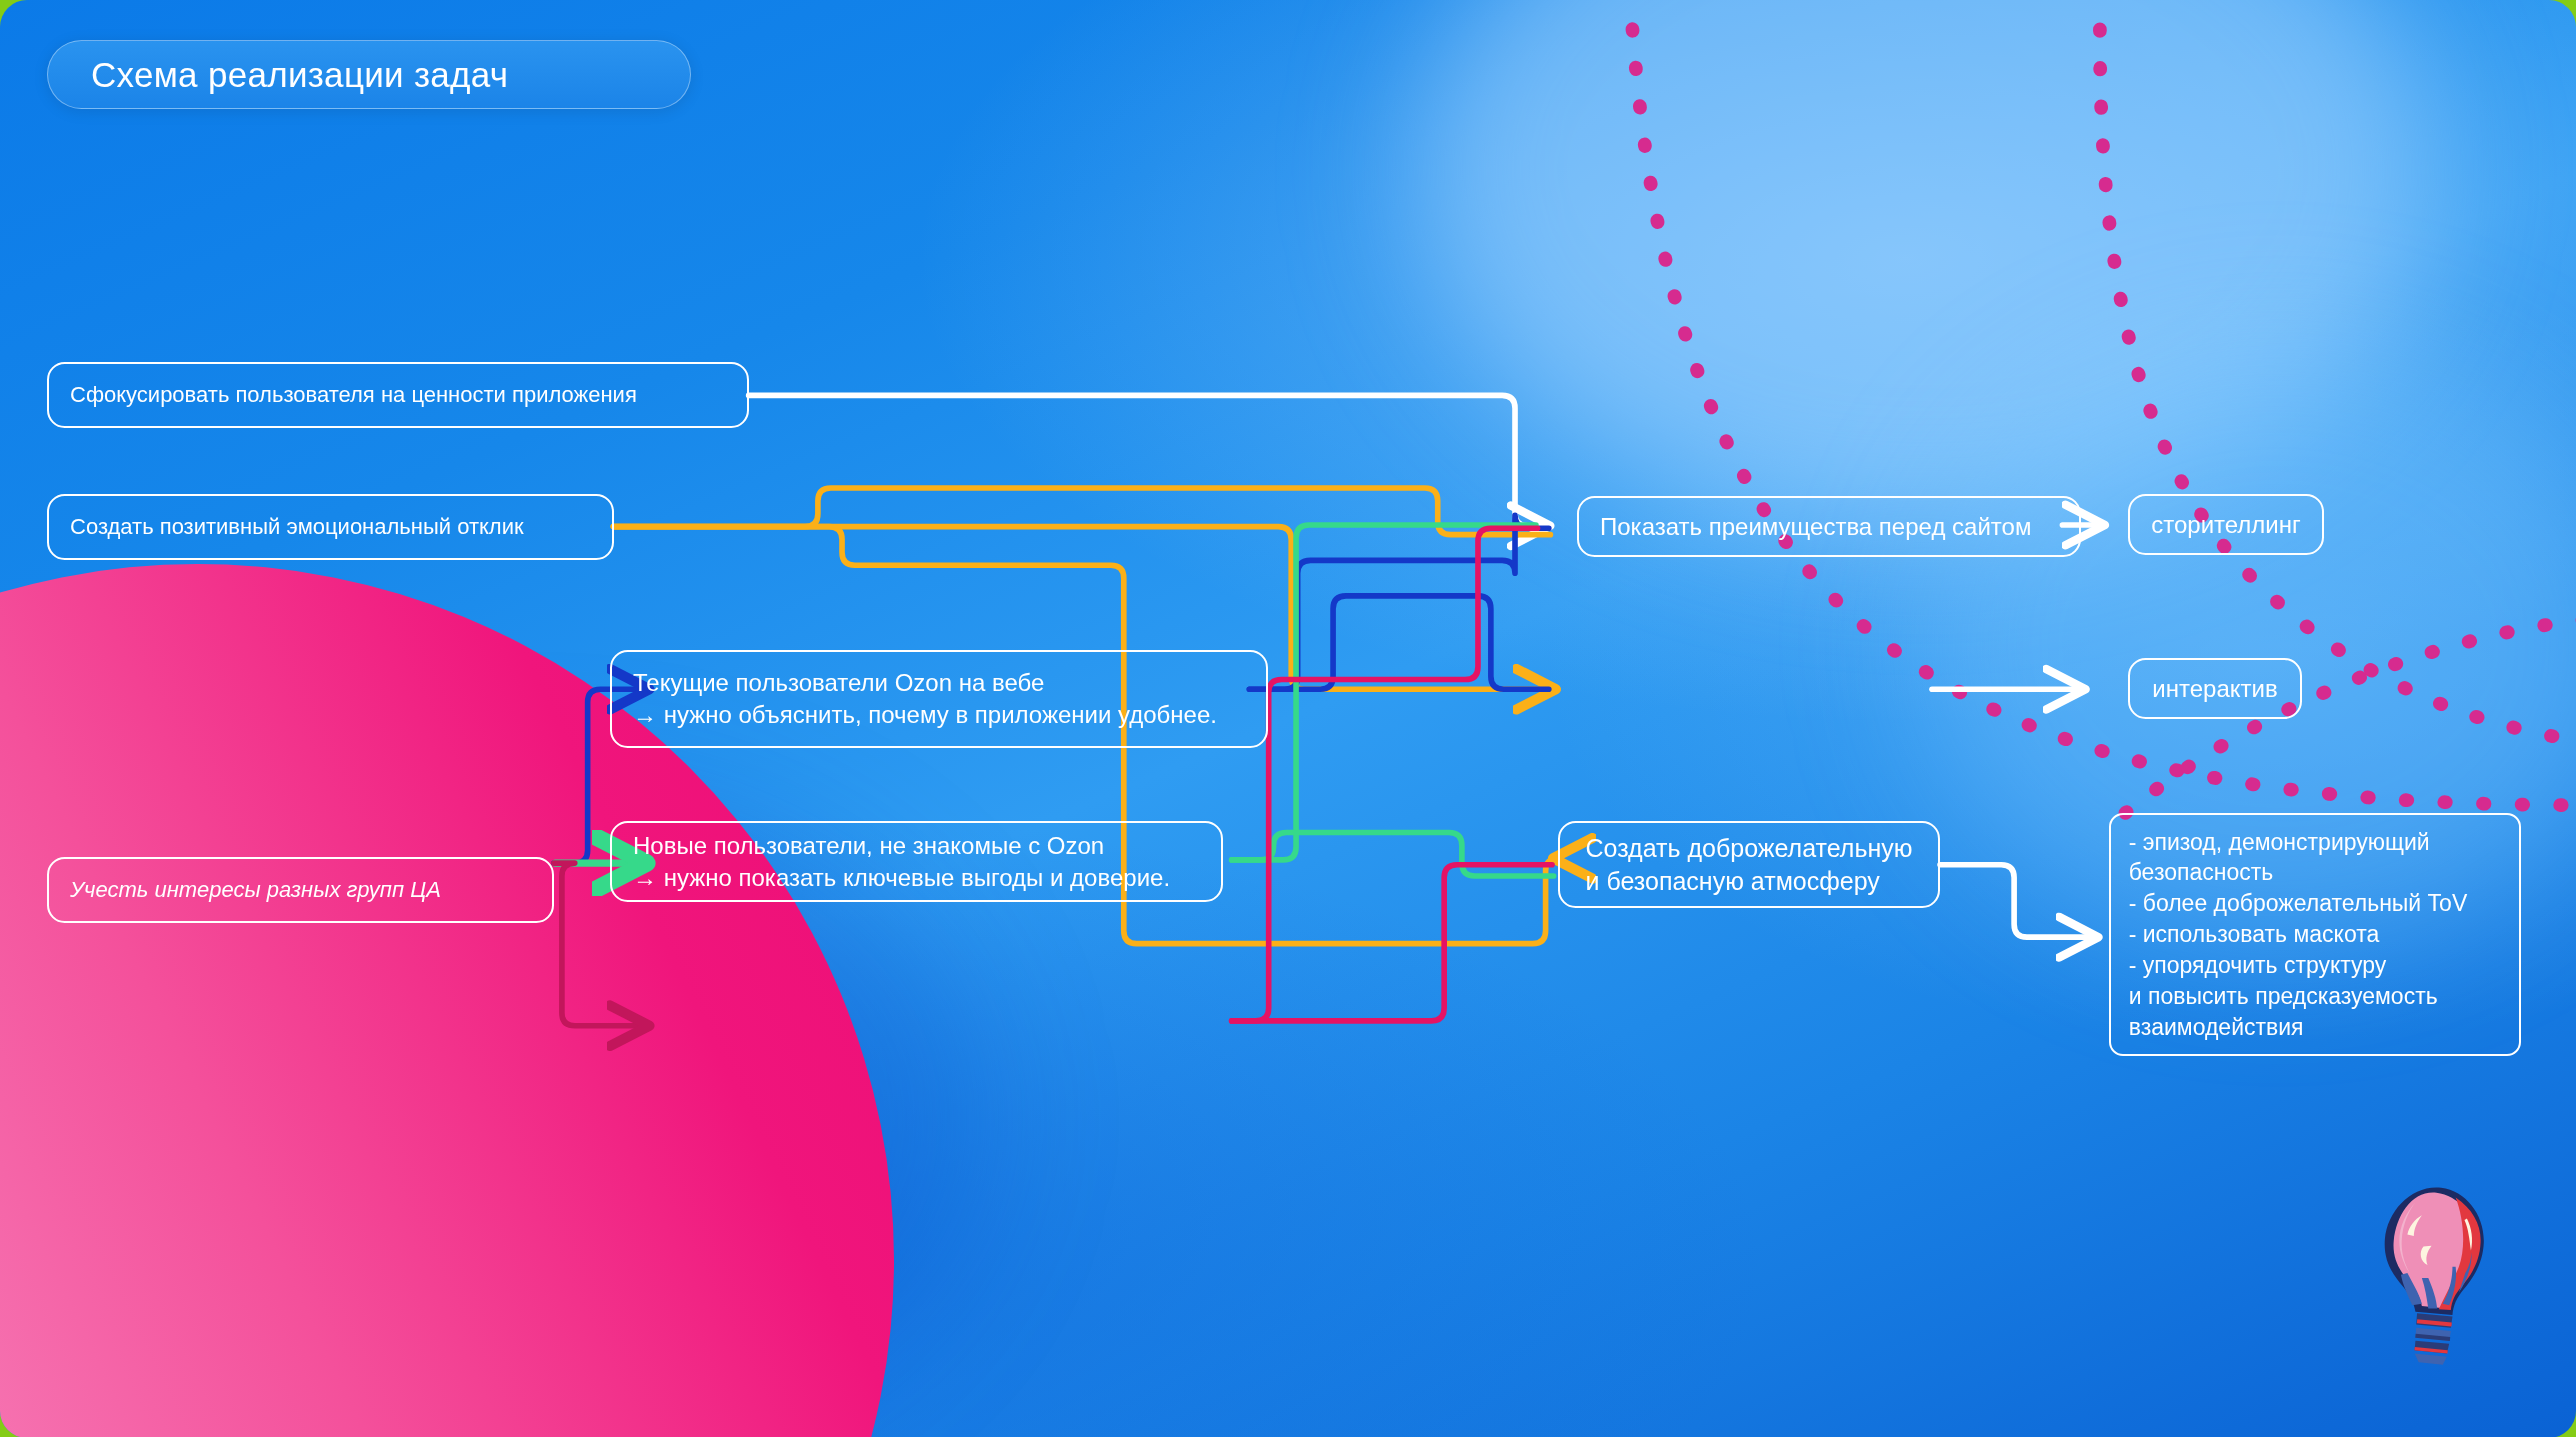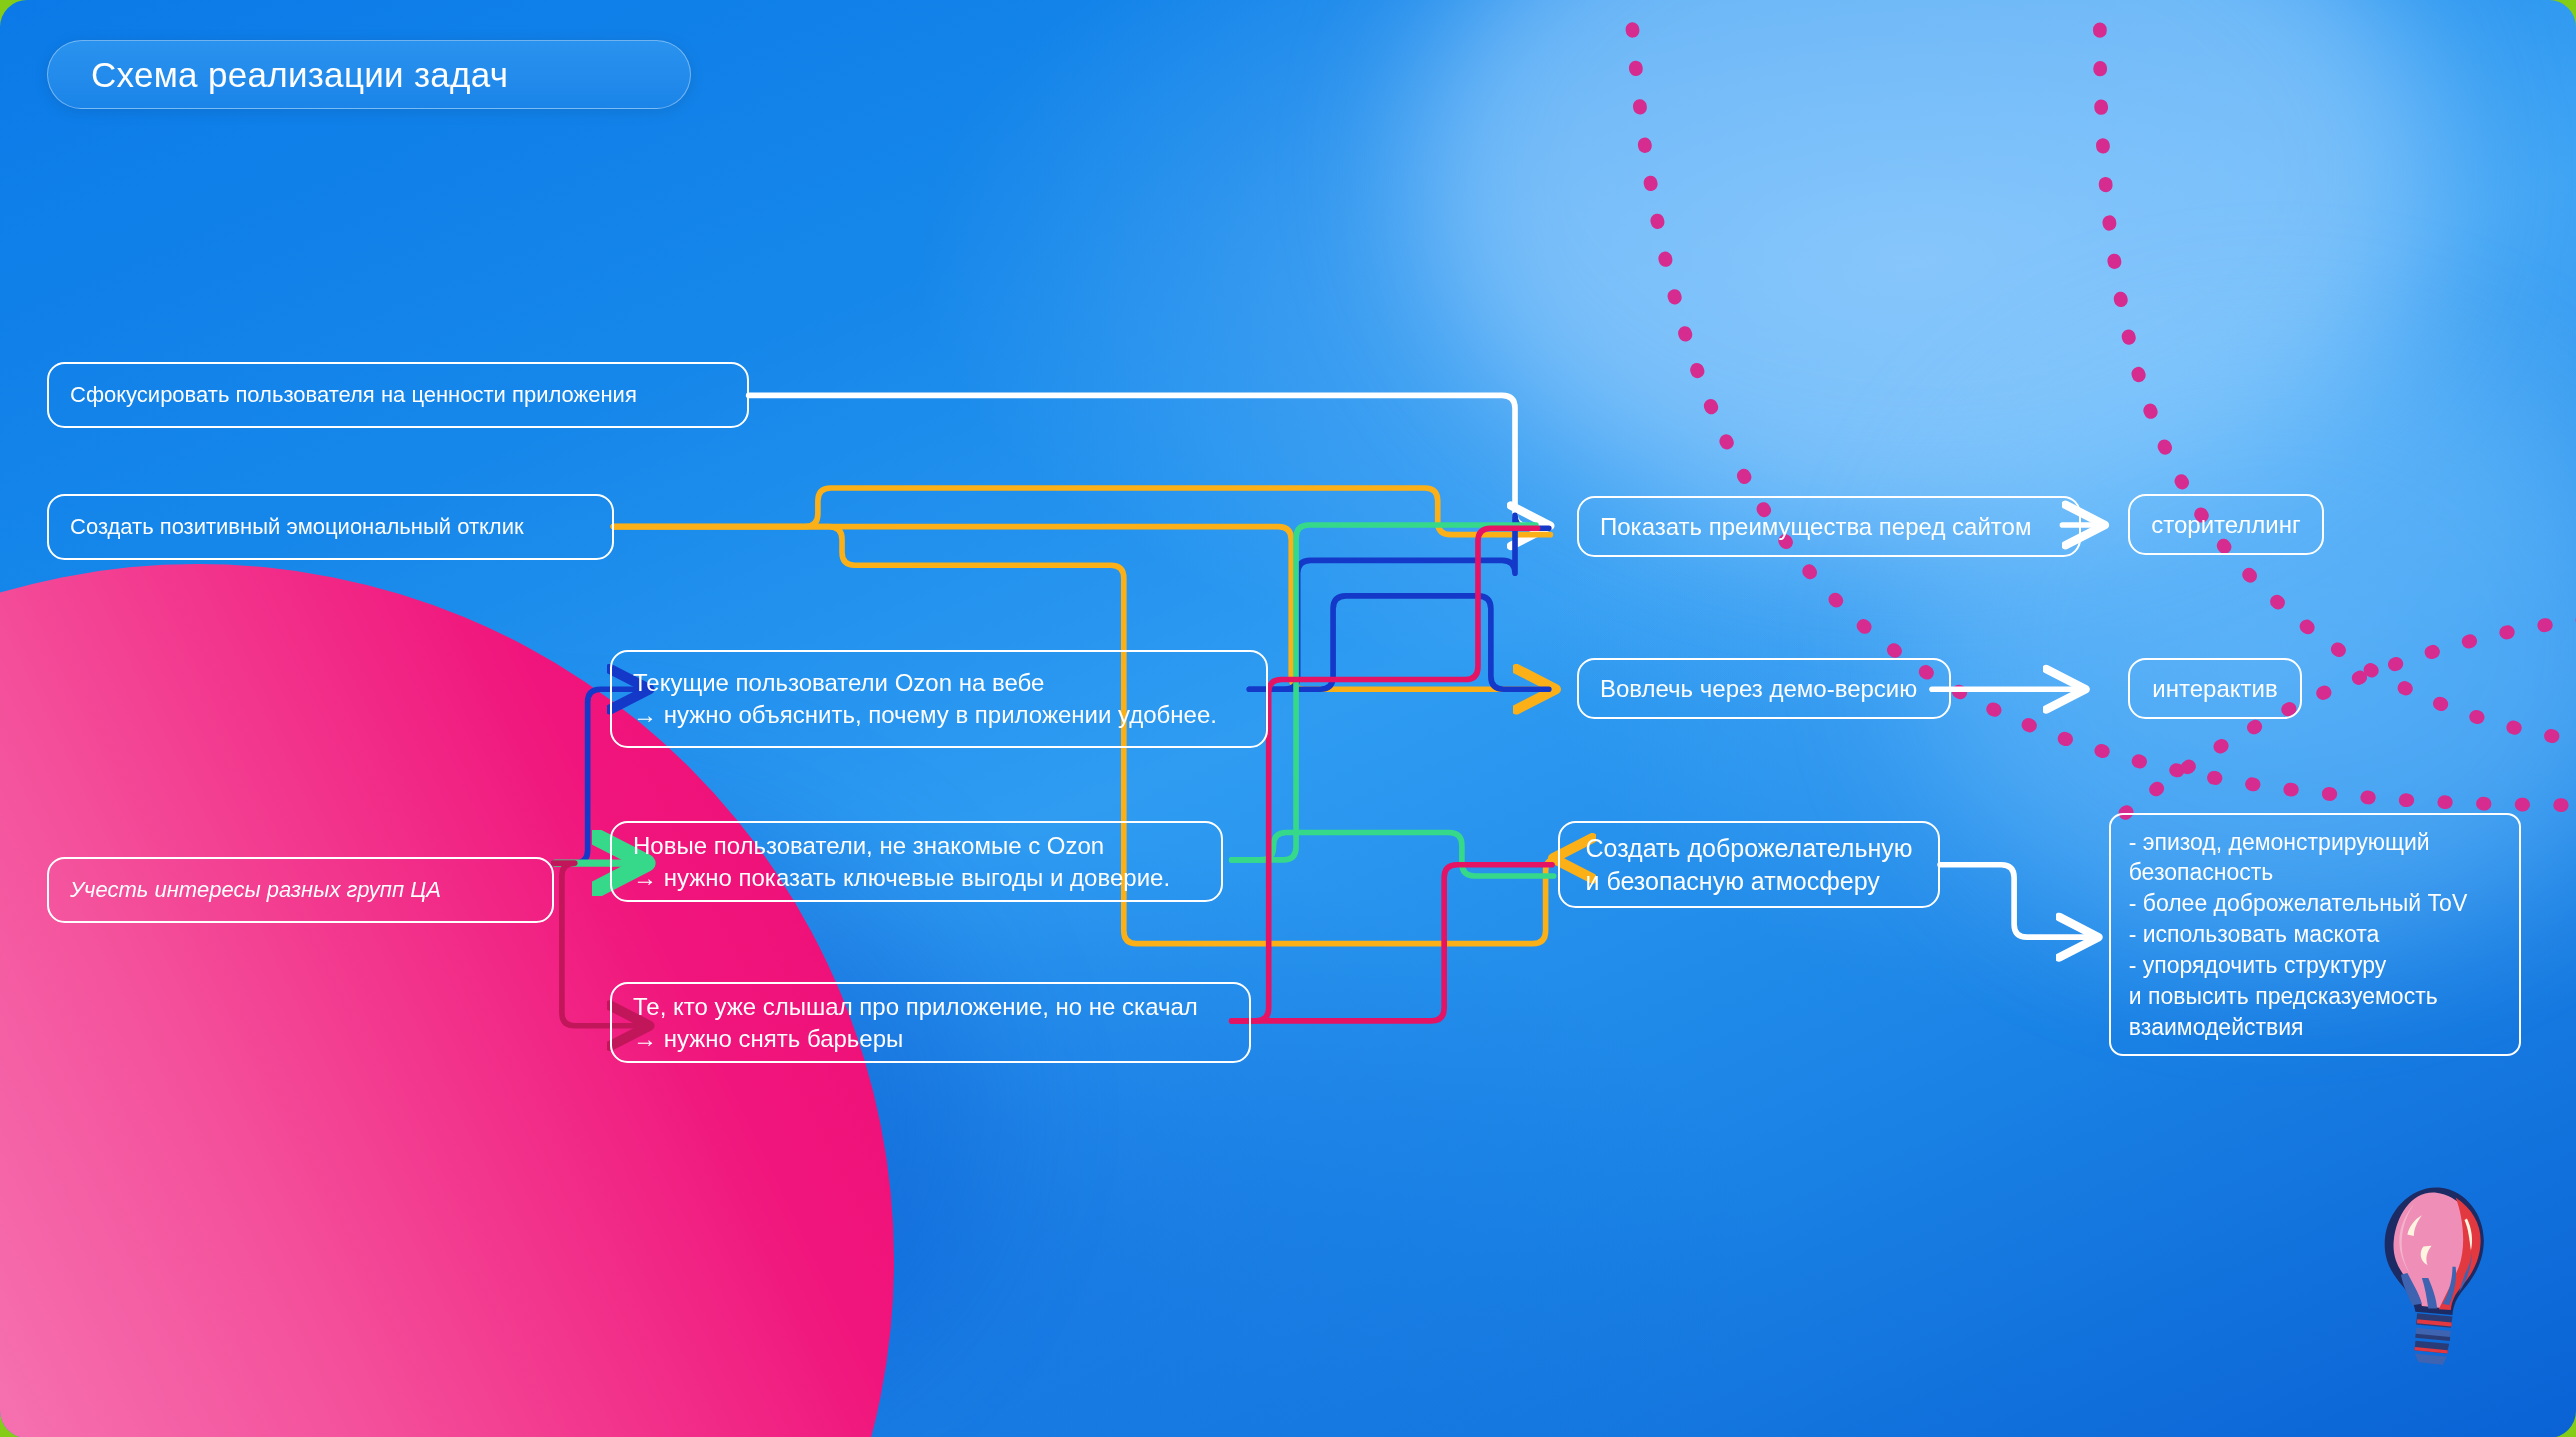--- a/index.html
+++ b/index.html
@@ -172,32 +172,25 @@
     <div class="node md" style="left:591px;top:650px;width:658px;height:98px;">
       <span>Текущие пользователи Ozon на вебе
 → нужно объяснить, почему в приложении удобнее.</span>
     </div>
 
     <div class="node md" style="left:591px;top:821px;width:613px;height:81px;">
       <span>Новые пользователи, не знакомые с Ozon
 → нужно показать ключевые выгоды и доверие.</span>
     </div>
 
-    <div class="node md" style="left:591px;top:982px;width:641px;height:81px;">
-      <span>Те, кто уже слышал про приложение, но не скачал
-→ нужно снять барьеры</span>
-    </div>
 
     <div class="node md" style="left:1558px;top:496px;width:504px;height:61px;">
       <span>Показать преимущества перед сайтом</span>
     </div>
 
-    <div class="node md" style="left:1558px;top:658px;width:374px;height:61px;">
-      <span>Вовлечь через демо-версию</span>
-    </div>
 
     <div class="node lg" style="left:1558px;top:821px;width:382px;height:87px;">
       <span>Создать доброжелательную
 и безопасную атмосферу</span>
     </div>
 
     <div class="node md" style="left:2109px;top:494px;width:196px;height:61px;justify-content:center;">
       <span>сторителлинг</span>
     </div>
 

